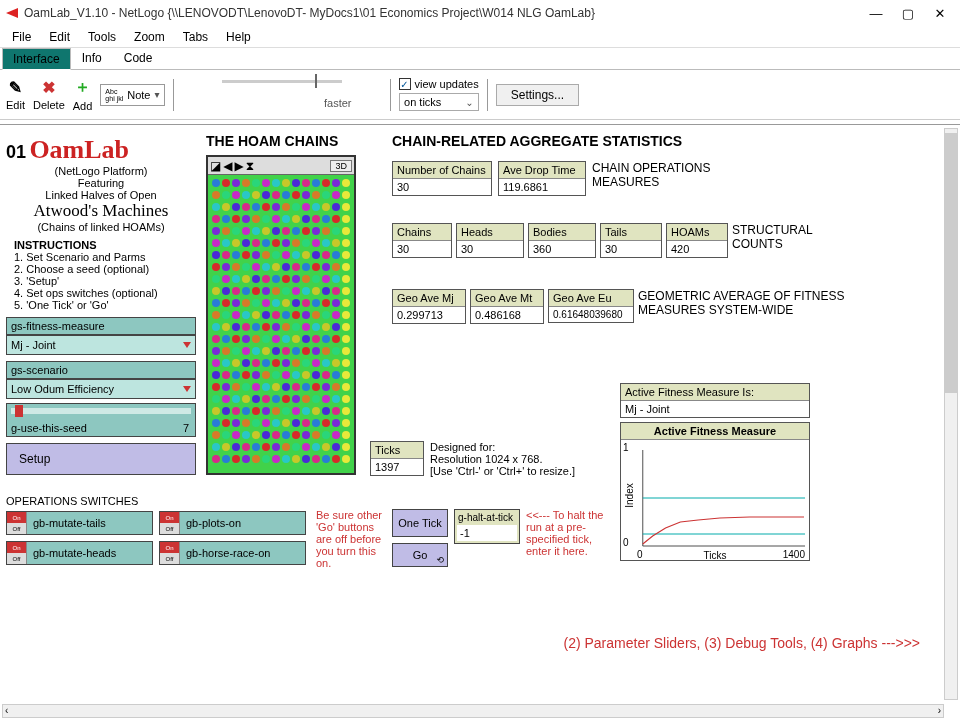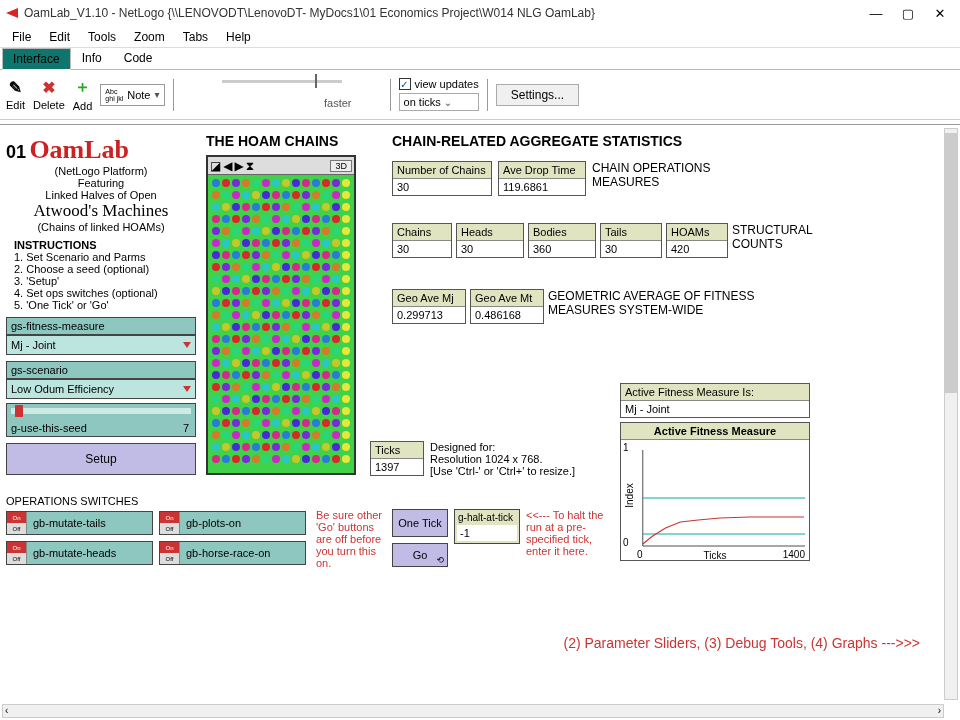--- a/index.html
+++ b/index.html
@@ -15,42 +15,42 @@
 .tab { padding:3px 10px; font-size:12px; border:1px solid transparent; position:relative;}
 .tab.active { border:1px solid #bbb; border-bottom:1px solid #fff; background:#0f766e; top:1px; }
 .toolbar { height:50px; display:flex; align-items:center; padding:2px 6px; gap:8px; border-bottom:1px solid #ccc;}
 .toolbtn { display:flex; flex-direction:column; align-items:center; font-size:11px; gap:2px;}
 .toolbtn .ico { font-size:16px; font-weight:bold;}
 .combo-note { display:flex; align-items:center; border:1px solid #999; height:22px; padding:0 4px; gap:4px; font-size:11px;}
 .divider { width:1px; height:32px; background:#999;}
 .slider-track { width:120px; height:3px; background:#ccc; position:relative;}
 .slider-thumb { width:2px; height:14px; background:#666; position:absolute; left:78%; top:-6px;}
 .speed-lbl { font-size:11px; color:#555; margin-top:14px; margin-left:-20px;}
-.update-sel { border:1px solid #aaa; padding:2px 4px; font-size:11px; display:flex; align-items:center; gap:3px;}
+.update-sel { border:1px solid #aaa; padding:2px 4px; font-size:11px; display:flex; align-items:center; gap:24px;justify-content:flex-end;}
 .settings-btn { border:1px solid #aaa; padding:3px 14px; font-size:12px; background:#f0f0f0;}
 .maincanvas { position:absolute; top:124px; left:0; right:0; bottom:18px; overflow:auto; border-top:1px solid #999;}
 .scroll-v { position:absolute; right:2px; top:128px; bottom:20px; width:14px; background:#f0f0f0; border:1px solid #ccc;}
 .scroll-v .thumb { width:100%; height:260px; background:#ccc; position:absolute; top:4px;}
 .scroll-h { position:absolute; left:2px; right:16px; bottom:2px; height:14px; background:#f0f0f0; border:1px solid #ccc;}
 .scroll-h .ca { position:absolute; left:2px; top:0; font-size:10px;}
 .scroll-h .cb { position:absolute; right:2px; top:0; font-size:10px;}
 .panel { position:absolute; }
 .red-title { color:#cc2222; font-weight:bold; font-size:26px; font-family: Georgia, serif;}
 .subt { font-size:11px; text-align:center; }
 .atwood { font-family: Georgia, serif; font-size:17px; text-align:center;}
 .instr-title { font-size:11px; font-weight:bold;}
 .instr-line { font-size:11px;}
 .widget-label { background:#8dc7c0; border:1px solid #444; font-size:11px; padding:2px 4px;}
 .dropdown { background:#bde5df; border:1px solid #444; display:flex; align-items:center; justify-content:space-between; padding:2px 4px; font-size:11px; height:20px;}
 .slider-widget { background:#8dc7c0; border:1px solid #444; height:34px; position:relative;}
 .slider-widget .bar { position:absolute; left:4px; right:4px; top:4px; height:6px; background:#cfe9e5;}
 .slider-widget .knob { position:absolute; left:8px; top:1px; width:8px; height:12px; background:#c33;}
 .slider-widget .lbl { position:absolute; left:4px; bottom:2px; font-size:11px;}
 .slider-widget .val { position:absolute; right:6px; bottom:2px; font-size:11px;}
-.setup-btn { background:#c0bce6; border:1px solid #444; text-align:center; padding:8px 0; font-size:12px;}
+.setup-btn { background:#c0bce6; border:1px solid #444; text-align:left; padding:8px 12px; font-size:12px;}
 .switch { background:#8dc7c0; border:1px solid #444; display:flex; align-items:center; height:24px;}
 .switch .togg { width:20px; height:100%; background:#ddd; display:flex; flex-direction:column; font-size:6px; line-height:1; border-right:1px solid #888; position:relative;}
 .switch .togg .on { background:#c33; height:50%; color:#fff; display:flex; align-items:center; justify-content:center;}
 .switch .togg .off { height:50%; display:flex; align-items:center; justify-content:center;}
 .switch .slbl { font-size:11px; padding-left:6px;}
 .sec-title { font-weight:bold; font-size:14px; font-family: Verdana, sans-serif;}
 .world { width:150px; height:320px; border:2px solid #333; background:#41d24a; position:relative;}
 .world-tools { height:18px; background:#ddd; border-bottom:1px solid #666; display:flex; align-items:center; justify-content:space-between; padding:0 2px;}
 .world-tools .btn3d { border:1px solid #777; font-size:9px; padding:0 4px; background:#eee;}
 .world-grid { position:absolute; top:18px; left:0; right:0; bottom:0; padding:4px;}
@@ -678,20 +678,24 @@
 
   <div class="panel" style="left:392px; top:164px; display:flex; gap:4px; align-items:flex-start">
     <div class="monitor" style="width:74px">
         <div class="mtop">Geo Ave Mj</div>
         <div class="mval">0.299713</div>
       </div>
     <div class="monitor" style="width:74px">
         <div class="mtop">Geo Ave Mt</div>
         <div class="mval">0.486168</div>
       </div>
+    <div class="monitor" style="width:86px">
+        <div class="mtop">Geo Ave Eu</div>
+        <div class="mval" style="font-size:10px">0.61648039680</div>
+      </div>
     <div class="side-lbl" style="width:210px">GEOMETRIC AVERAGE OF FITNESS MEASURES SYSTEM-WIDE</div>
   </div>
 
   <div class="panel hint" style="left:316px; top:384px; width:72px">Be sure other 'Go' buttons are off before you turn this on.</div>
   <div class="panel" style="left:392px; top:384px; display:flex; flex-direction:column; gap:6px; width:56px">
     <div class="btn-small" style="padding:7px 0">One Tick</div>
     <div class="btn-small" style="padding:5px 0; position:relative"><span>Go</span><span style="position:absolute;right:3px;bottom:1px;font-size:9px">⟲</span></div>
   </div>
   <div class="panel input-field" style="left:454px; top:384px; width:66px">
     <div class="itop">g-halt-at-tick</div>

